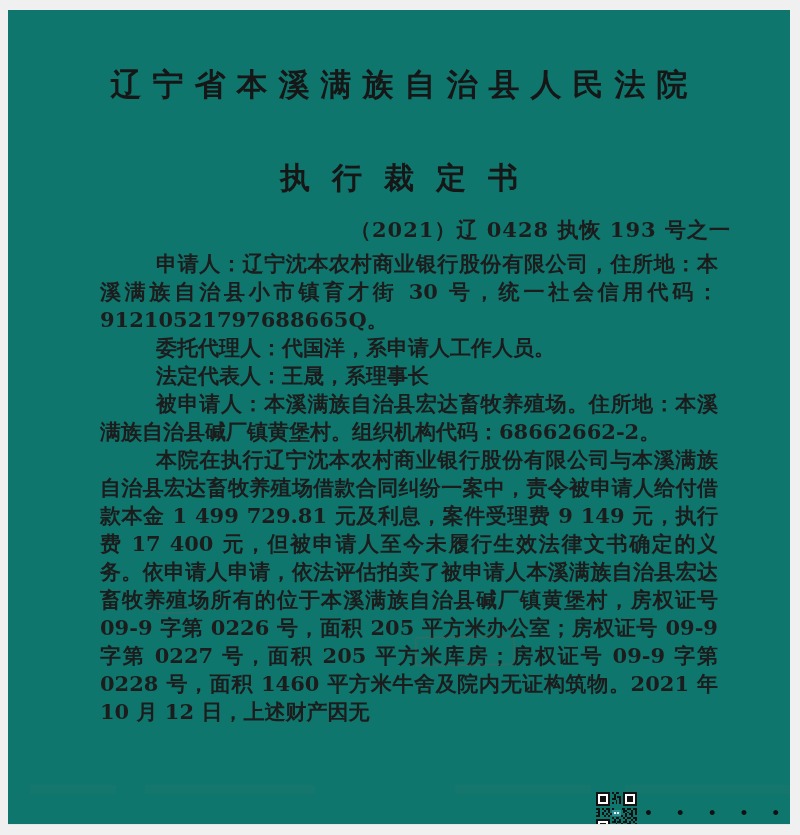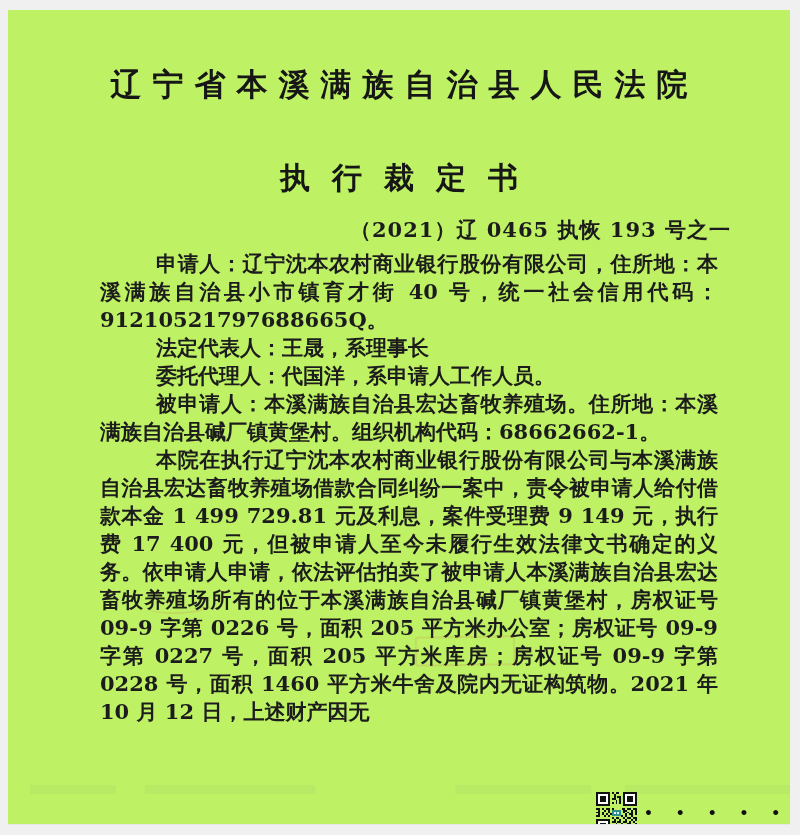--- a/index.html
+++ b/index.html
@@ -7,21 +7,21 @@
   body {
     background: #f0f0f0;
     font-family: "DejaVu Serif", "Liberation Serif", serif;
     position: relative;
     overflow: hidden;
   }
   .page {
     position: absolute;
     left: 8px; top: 10px;
     width: 782px; height: 815px;
-    background: #bef264;
+    background: #0f766e;
     border-bottom: 1px solid #e6e6e6;
     overflow: hidden;
   }
   .court-name {
     position: absolute;
     left: 0; top: 54px;
     width: 100%;
     text-align: center;
     font-size: 31px;
     font-weight: bold;
@@ -112,27 +112,27 @@
 </style>
 </head>
 <body>
 
 <div class="page">
 
   <div class="court-name">辽宁省本溪满族自治县人民法院</div>
 
   <div class="doc-title">执行裁定书</div>
 
-  <div class="case-number">（2021）辽 0465 执恢 193 号之一</div>
+  <div class="case-number">（2021）辽 0428 执恢 193 号之一</div>
 
   <div class="body-text">
-    <p>申请人：辽宁沈本农村商业银行股份有限公司，住所地：本溪满族自治县小市镇育才街 40 号，统一社会信用代码：91210521797688665Q。</p>
+    <p>申请人：辽宁沈本农村商业银行股份有限公司，住所地：本溪满族自治县小市镇育才街 30 号，统一社会信用代码：91210521797688665Q。</p>
+    <p>委托代理人：代国洋，系申请人工作人员。</p>
     <p>法定代表人：王晟，系理事长</p>
-    <p>委托代理人：代国洋，系申请人工作人员。</p>
-    <p>被申请人：本溪满族自治县宏达畜牧养殖场。住所地：本溪满族自治县碱厂镇黄堡村。组织机构代码：68662662-1。</p>
+    <p>被申请人：本溪满族自治县宏达畜牧养殖场。住所地：本溪满族自治县碱厂镇黄堡村。组织机构代码：68662662-2。</p>
     <p>本院在执行辽宁沈本农村商业银行股份有限公司与本溪满族自治县宏达畜牧养殖场借款合同纠纷一案中，责令被申请人给付借款本金 1 499 729.81 元及利息，案件受理费 9 149 元，执行费 17 400 元，但被申请人至今未履行生效法律文书确定的义务。依申请人申请，依法评估拍卖了被申请人本溪满族自治县宏达畜牧养殖场所有的位于本溪满族自治县碱厂镇黄堡村，房权证号 09-9 字第 0226 号，面积 205 平方米办公室；房权证号 09-9 字第 0227 号，面积 205 平方米库房；房权证号 09-9 字第 0228 号，面积 1460 平方米牛舍及院内无证构筑物。2021 年 10 月 12 日，上述财产因无</p>
   </div>
 
   <div class="stamp-mark-1"></div>
   <div class="stamp-mark-2"></div>
 
   <div class="smudge s1"></div>
   <div class="smudge s2"></div>
   <div class="smudge s3"></div>
   <div class="smudge s4"></div>

